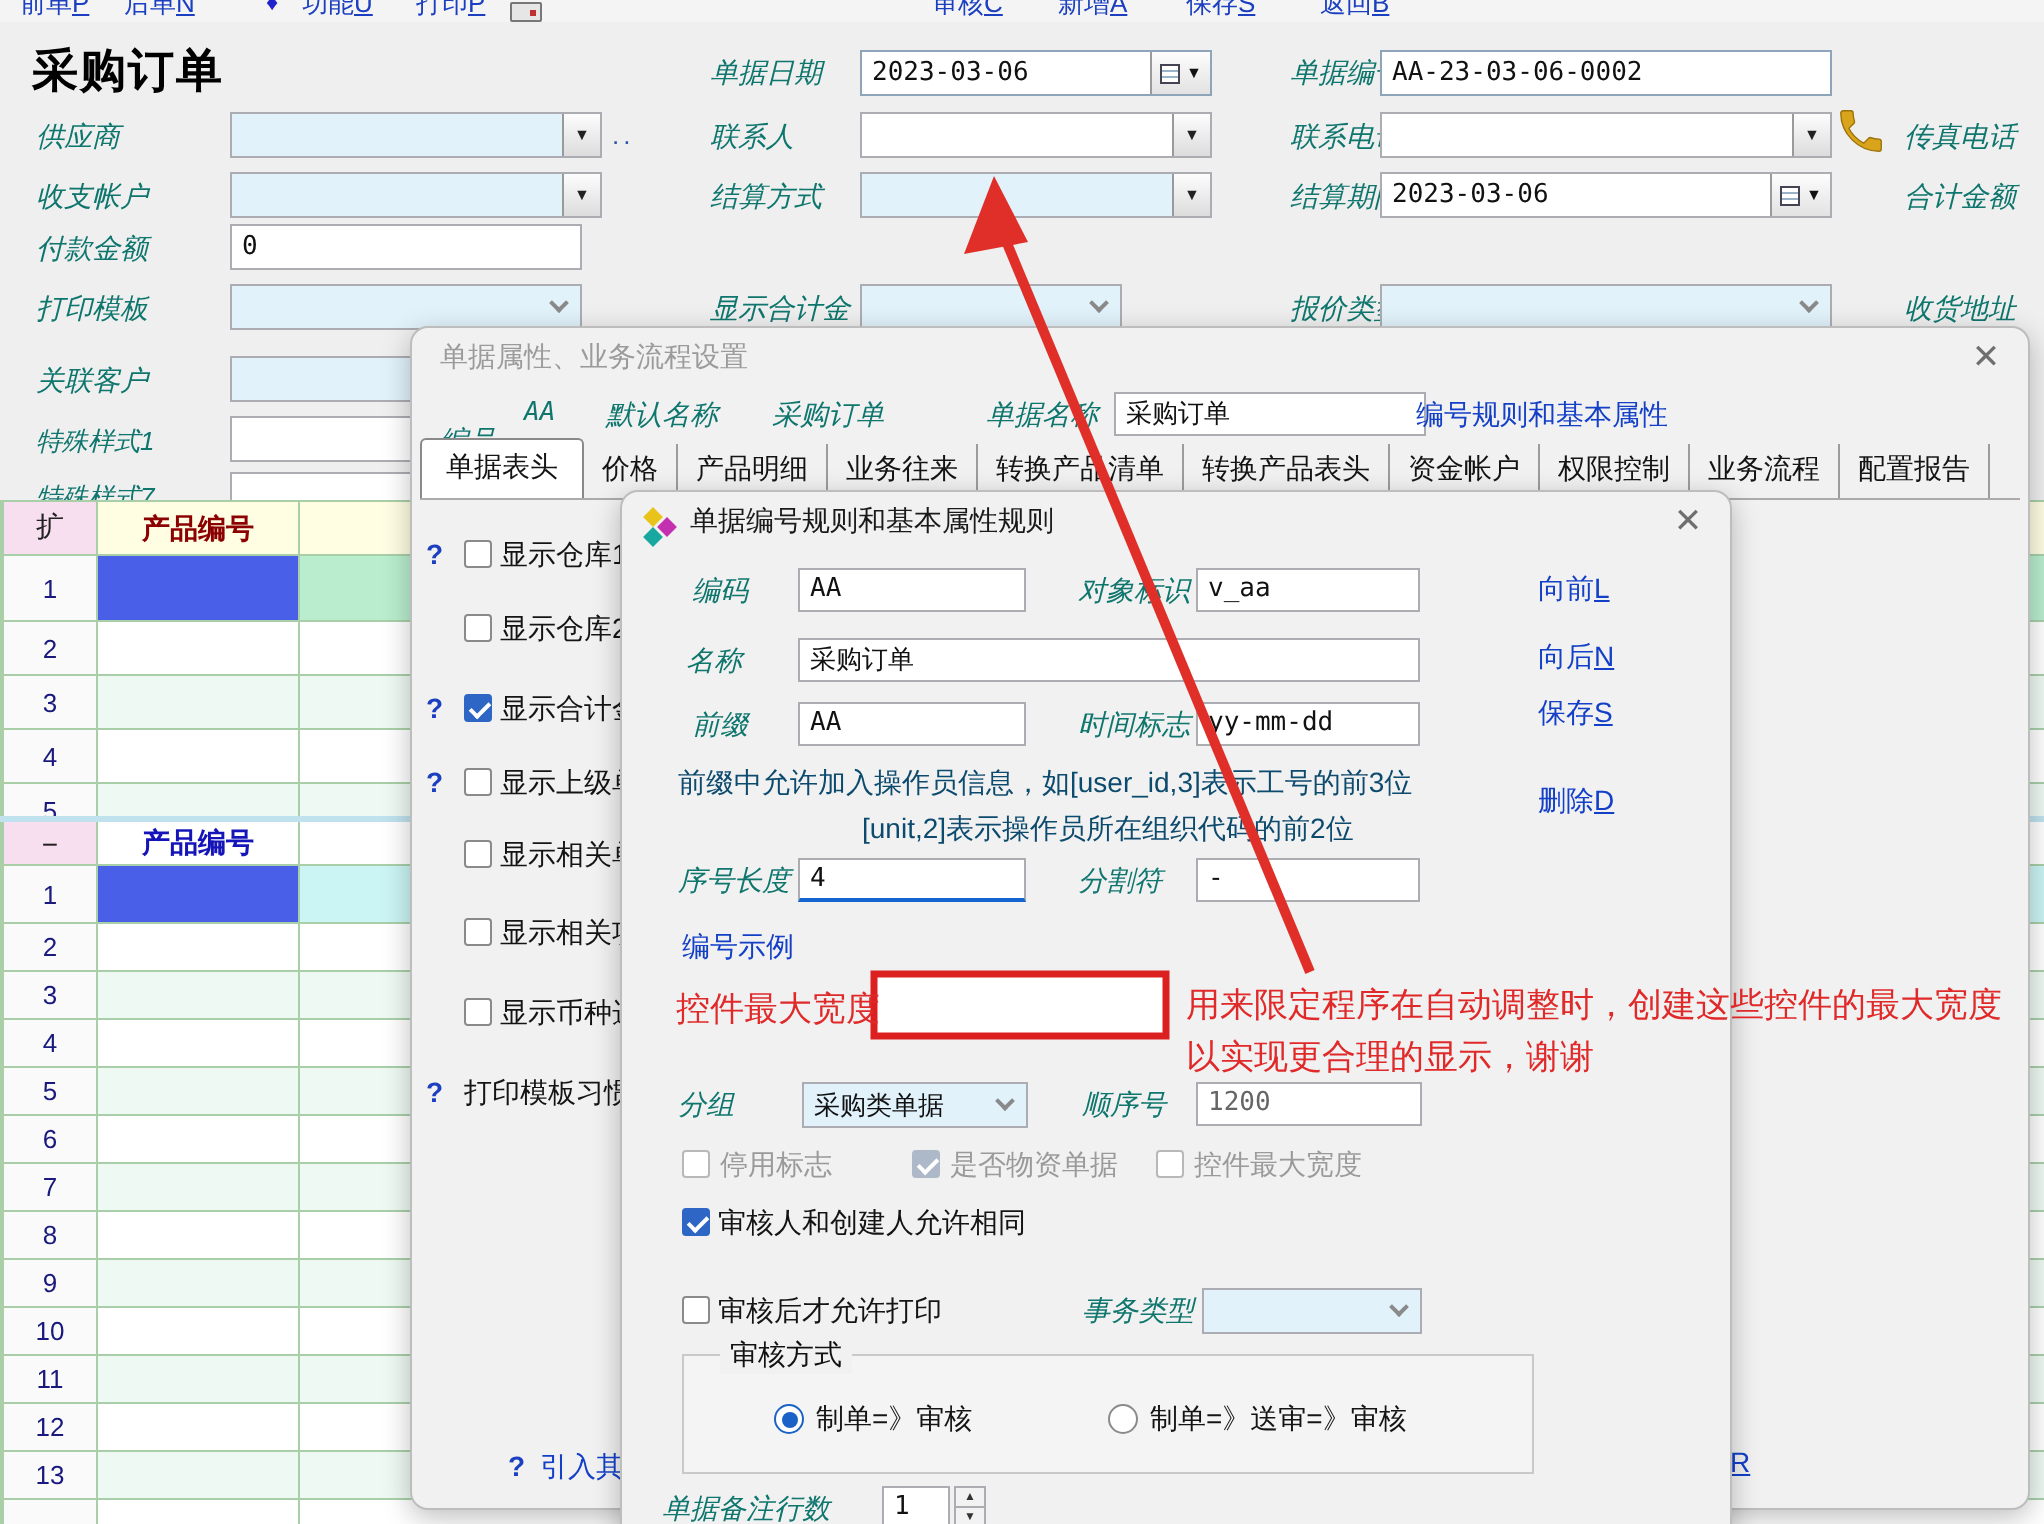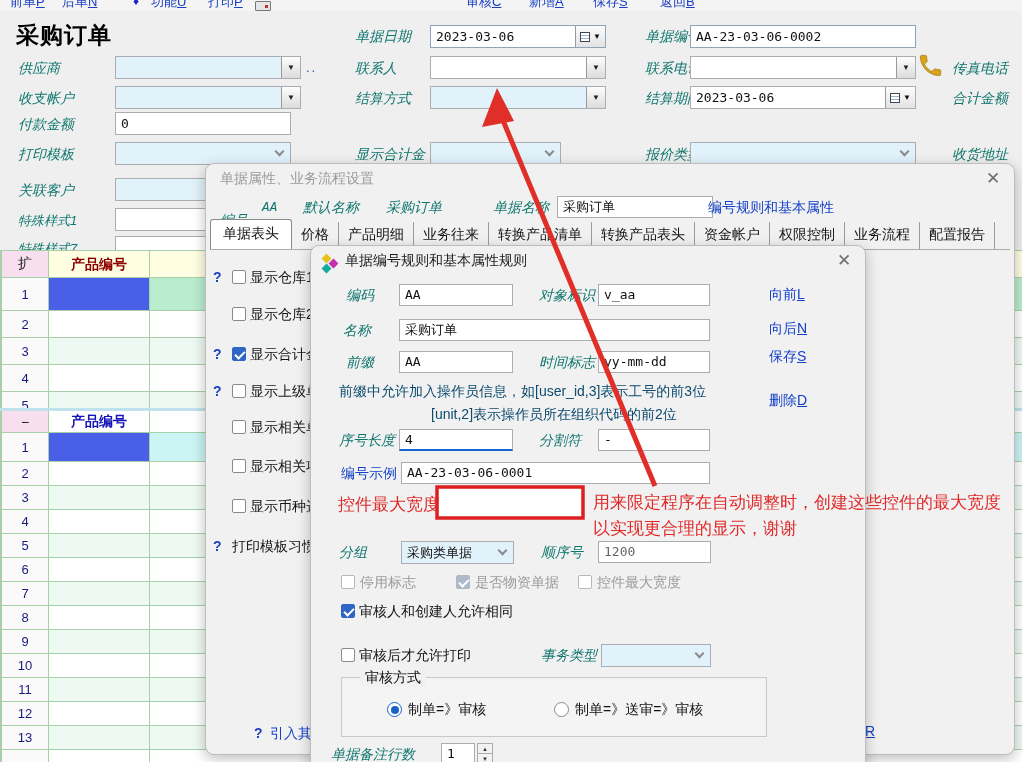--- a/index.html
+++ b/index.html
@@ -406,21 +406,20 @@
 
   <span class="teal" style="left:28px;top:137px">前缀中允许加入操作员信息，如[user_id,3]表示工号的前3位</span>
   <span class="teal" style="left:120px;top:160px">[unit,2]表示操作员所在组织代码的前2位</span>
 
   <span class="lbl" style="left:28px;top:186px">序号长度</span>
   <div class="inp focus" style="left:88px;top:183px;width:114px">4</div>
   <span class="lbl" style="left:228px;top:186px">分割符</span>
   <div class="inp" style="left:287px;top:183px;width:112px">-</div>
 
   <a class="bluelink" style="left:30px;top:219px">编号示例</a>
-  <div class="inp" style="left:90px;top:216px;width:309px">AA-23-03-06-0001</div>
 
   <span class="lbl" style="left:28px;top:298px">分组</span>
   <div class="d2combo" style="left:90px;top:295px;width:113px">
     <span>采购类单据</span>
       <span class="chevbox">
         <span class="chev"></span>
       </span>
   </div>
   <span class="lbl" style="left:230px;top:298px">顺序号</span>
   <div class="inp" style="left:287px;top:295px;width:113px;color:#666">1200</div>

